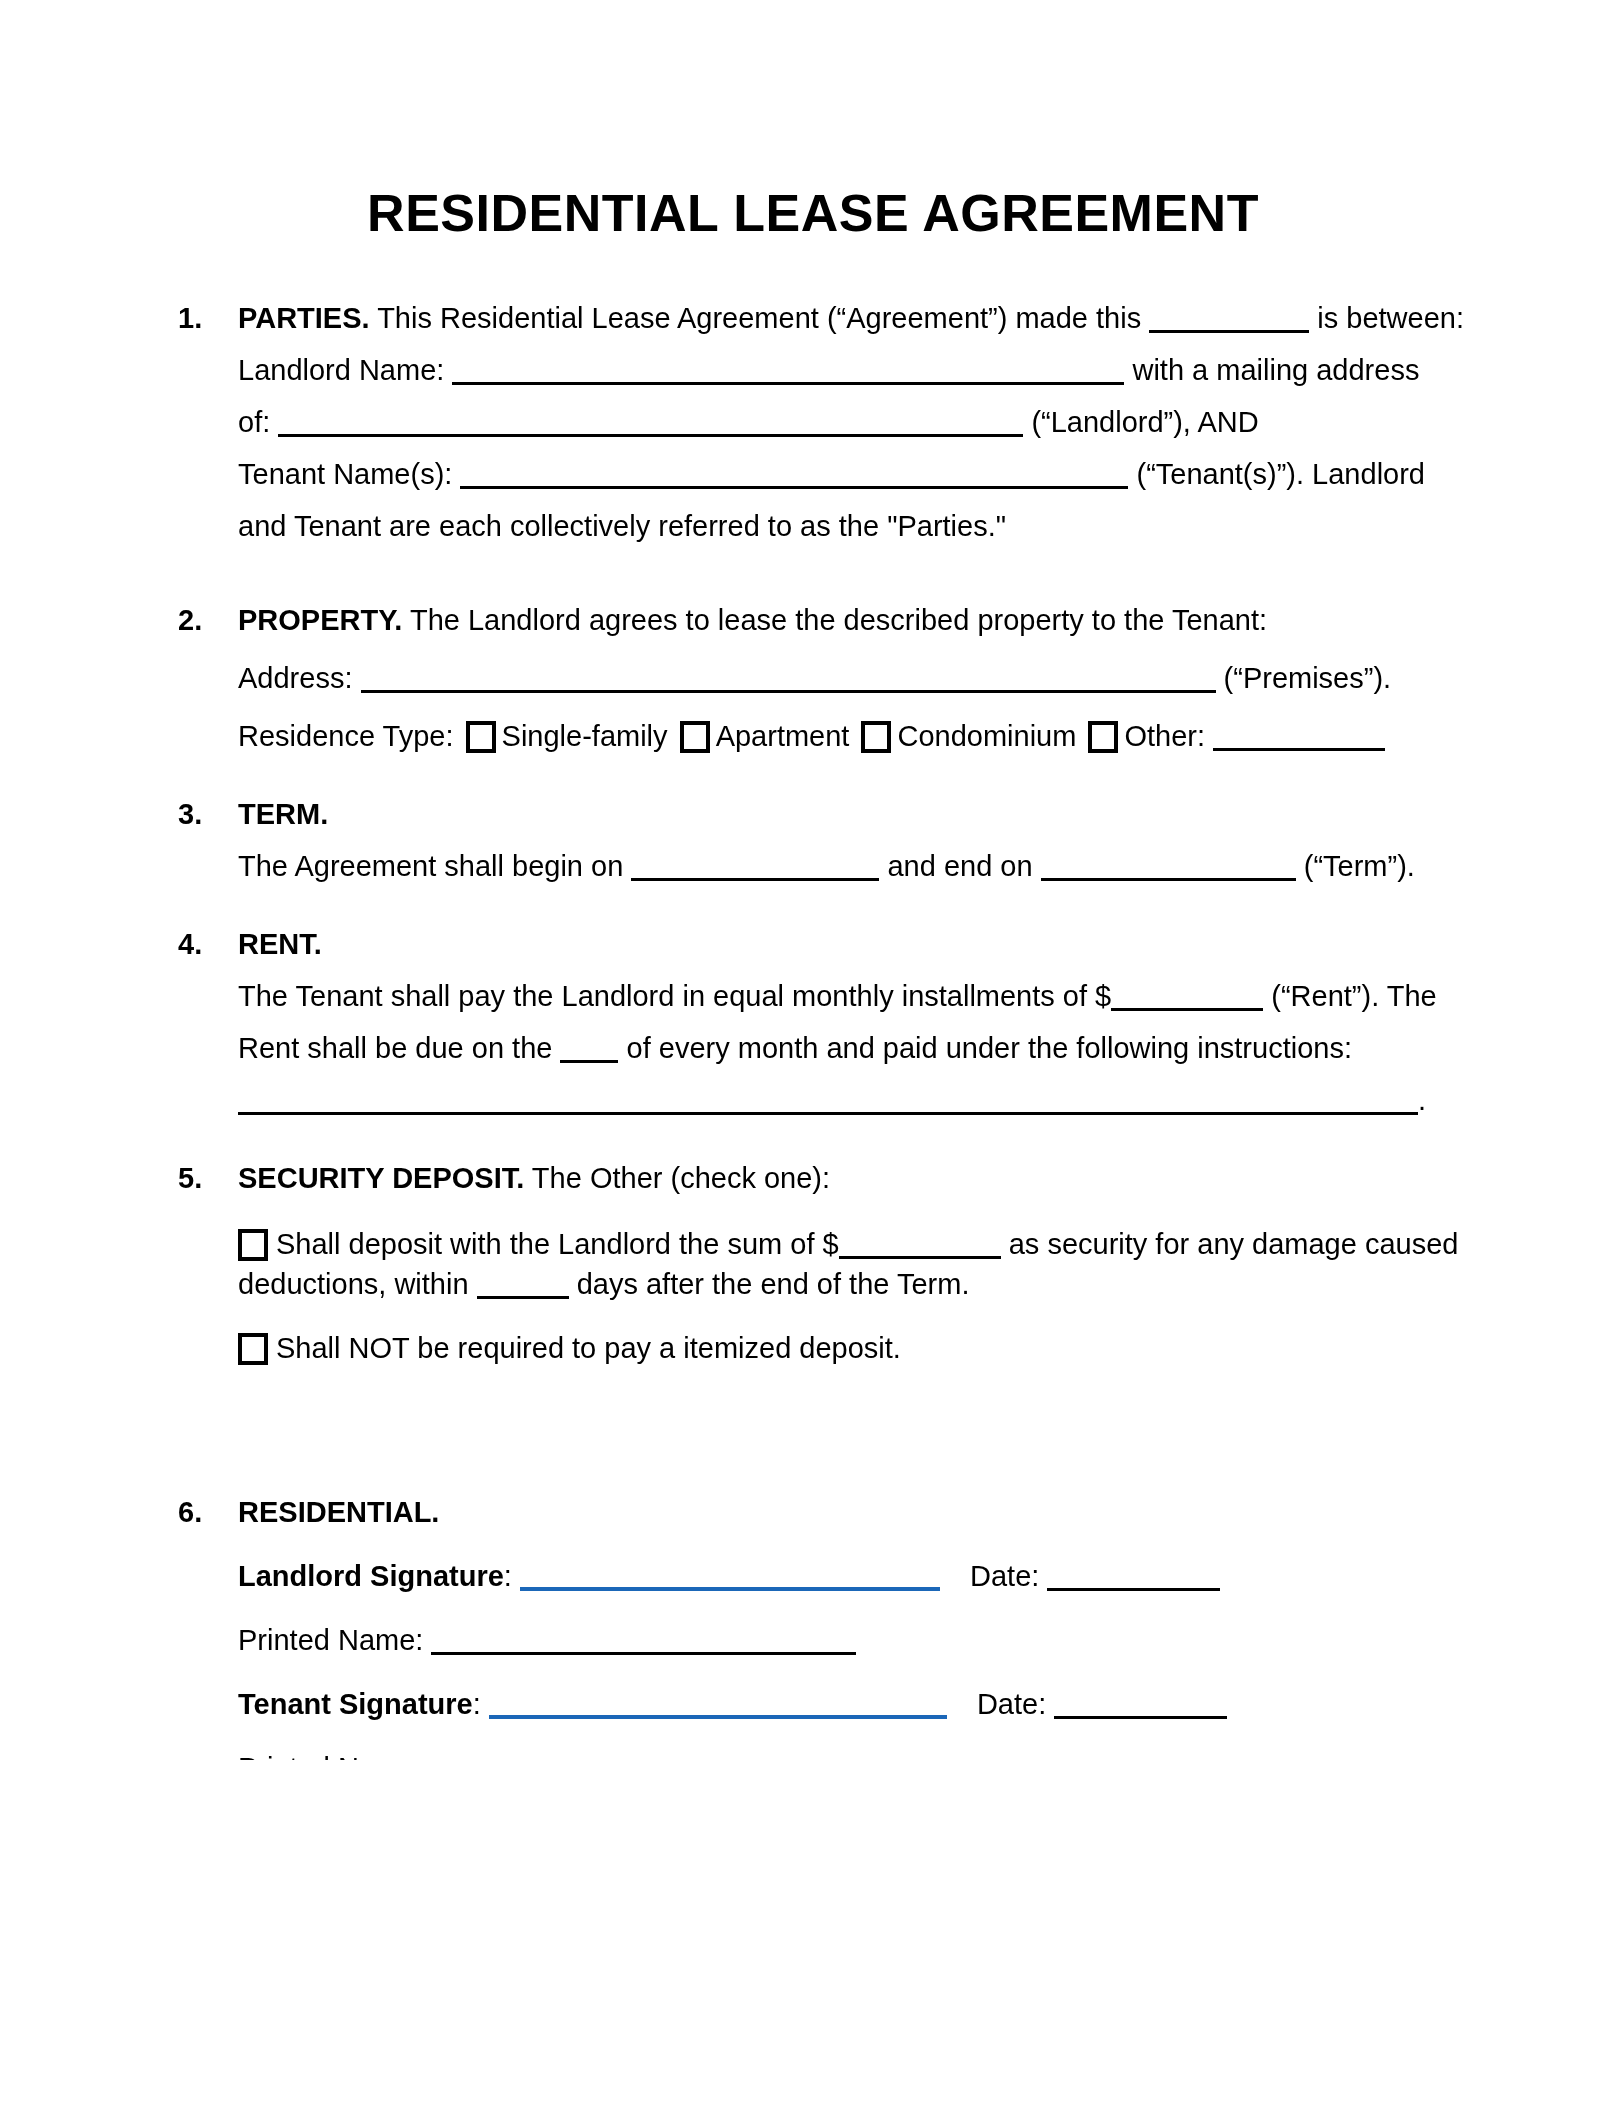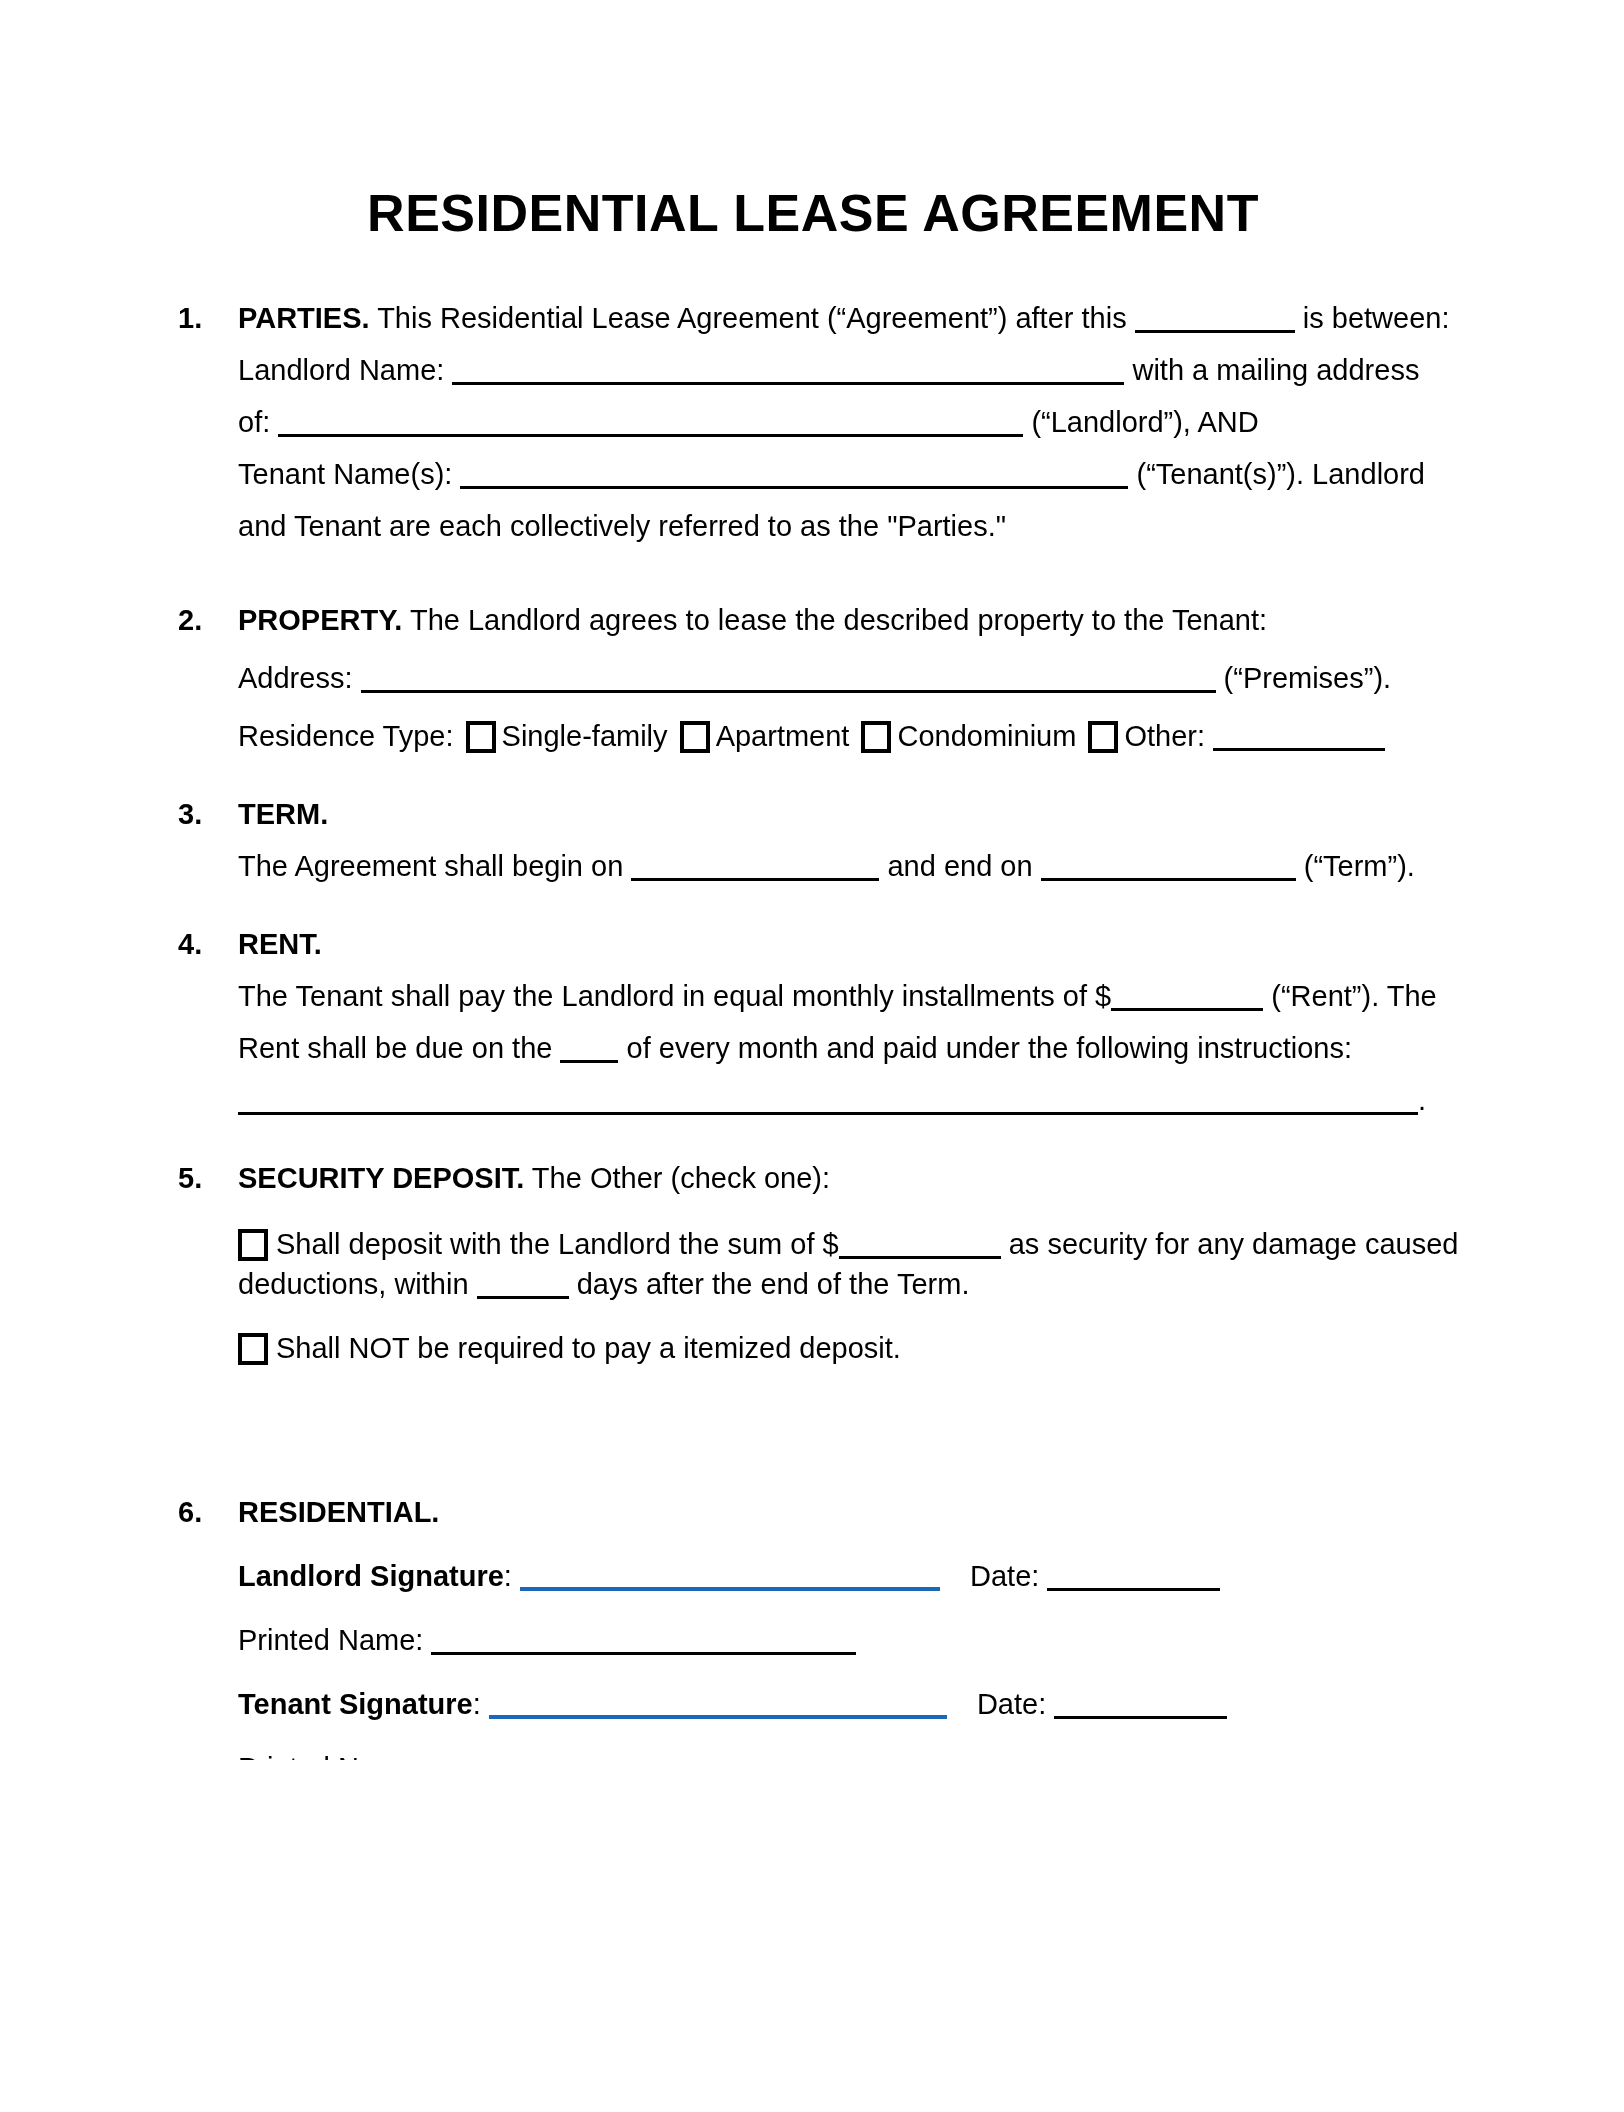--- a/index.html
+++ b/index.html
@@ -77,21 +77,21 @@
 <div class="page">
   <div class="inner">
 
     <h1 class="title">RESIDENTIAL LEASE AGREEMENT</h1>
 
     <div class="sec mt-sec1">
       <div class="sec-num">1.</div>
       <div class="sec-body">
         <div class="line">
           <span class="hd">PARTIES.</span>
-          <span>This Residential Lease Agreement (“Agreement”) after this</span>
+          <span>This Residential Lease Agreement (“Agreement”) made this</span>
           <span class="blank b160"></span>
           <span>is between:</span>
         </div>
         <div class="line">
           <span>Landlord Name:</span>
           <span class="blank b672"></span>
           <span>with a mailing address</span>
         </div>
         <div class="line">
           <span>of:</span>

